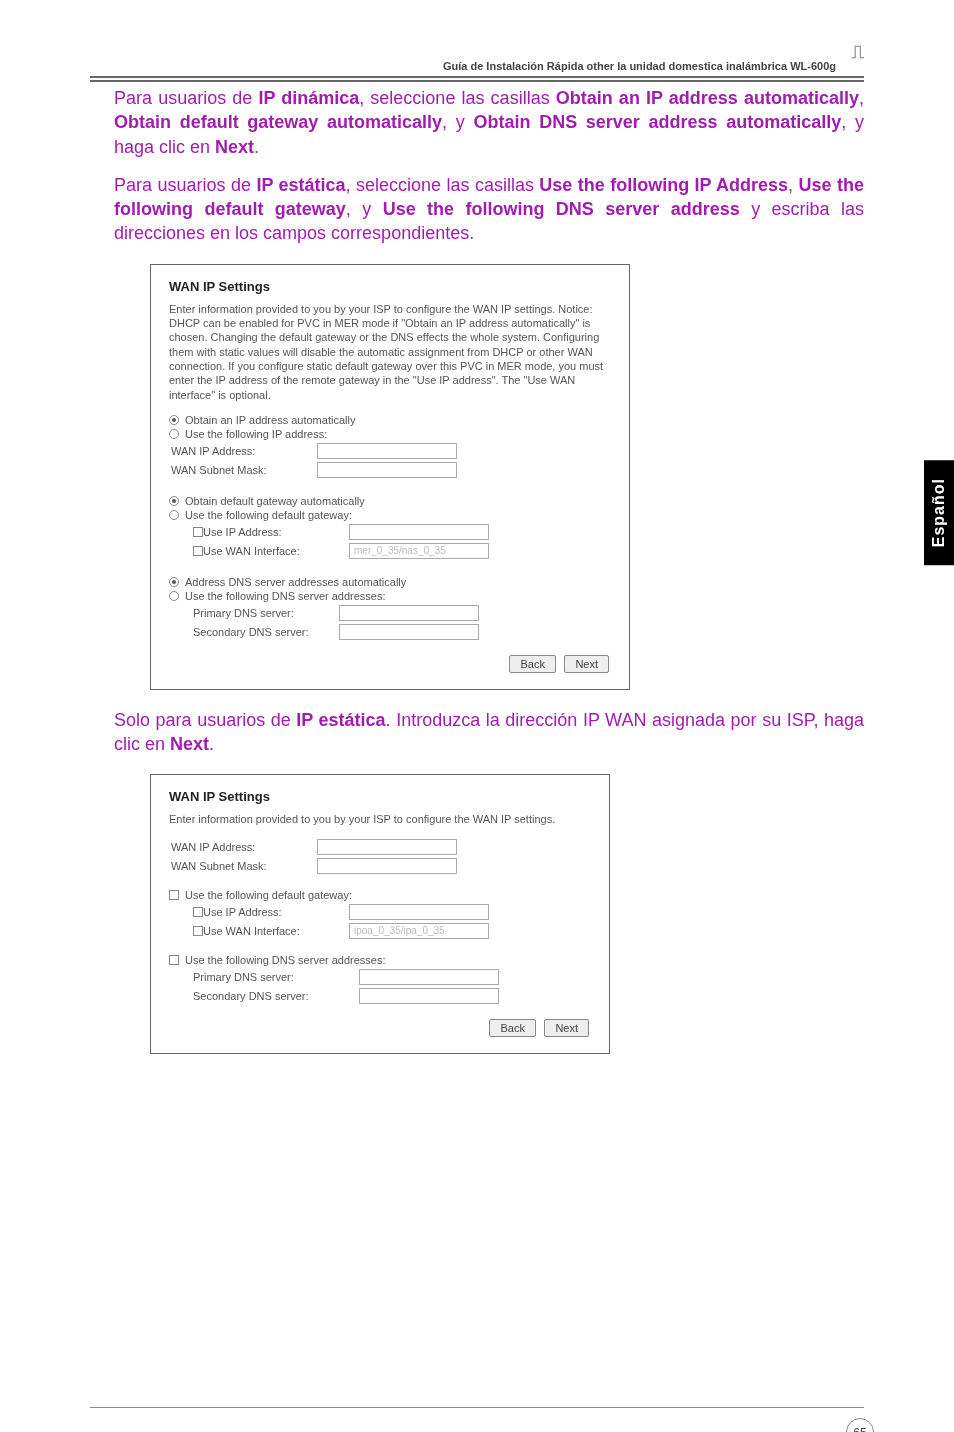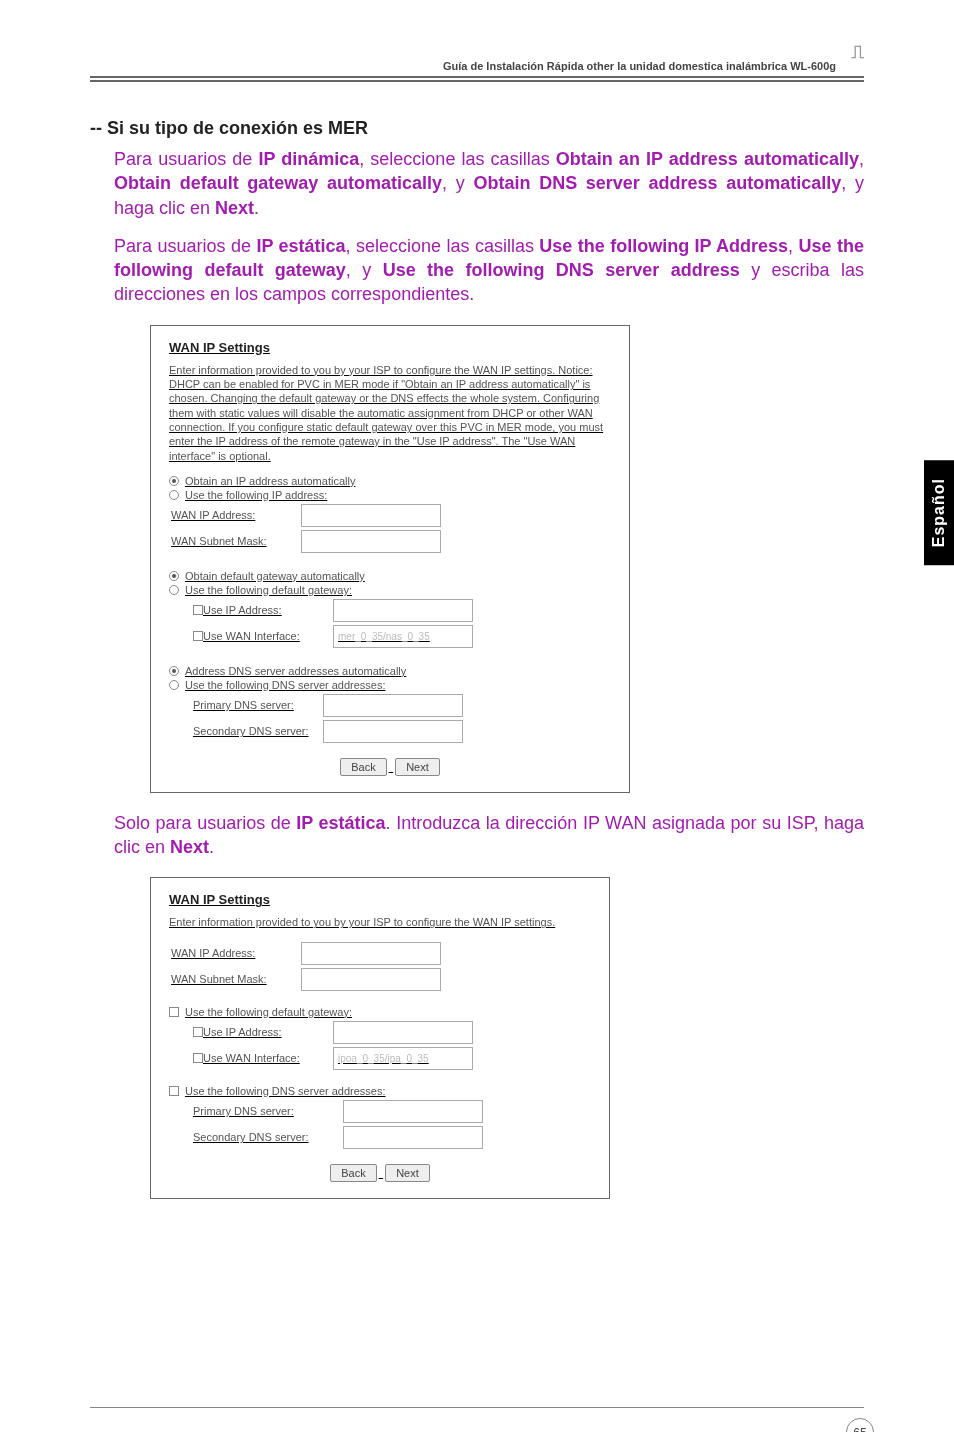--- a/index.html
+++ b/index.html
@@ -46,21 +46,20 @@
   .body-text {
     font-size: 18px;
     line-height: 1.35;
     color: #a21caf;
     margin: 0 0 14px 24px;
     text-align: justify;
   }
   .body-text b { font-weight: bold; }
   .screenshot-wrap {
     margin: 18px 0 18px 60px;
-    text-decoration: underline;
   }
   .screenshot {
     border: 1px solid #666;
     background: #fff;
     padding: 14px 18px 16px 18px;
     width: 480px;
     font-family: Arial, sans-serif;
   }
   .screenshot.narrow { width: 460px; }
   .shot-title {
@@ -100,29 +99,30 @@
   .field-row {
     display: flex; align-items: center; 
     font-size: 11px; color: #555; margin: 3px 0 3px 2px;
     filter: blur(0.3px);
   }
   .field-row.indent { margin-left: 24px; }
   .field-label { width: 130px; flex-shrink: 0; }
   .field-label.wide { width: 150px; }
   .txt-input {
     border: 1px solid #aaa;
-    height: 23px;
+    height: 16px;
     width: 140px;
     background: #fff;
     font-size: 10px;
     color: #bbb;
     padding: 0 4px;
+    margin-left: 16px;
   }
   .btn-row {
-    text-align: center;
+    text-align: right;
     margin-top: 14px;
   }
   .btn {
     display: inline-block;
     border: 1px solid #888;
     background: #eee;
     font-size: 11px;
     color: #444;
     padding: 2px 10px;
     margin: 0 2px;
@@ -166,21 +166,20 @@
 </head>
 <body>
 
 <div class="page">
   <div class="header-text">
     <span>Guía de Instalación Rápida other la unidad domestica inalámbrica WL-600g</span>
     <span class="antenna">⎍</span>
   </div>
   <div class="header-line"></div>
 
-  <div class="section-title">-- Si su tipo de conexión es MER</div>
 
   <p class="body-text">
     <span>Para usuarios de </span><b>IP dinámica</b><span>, seleccione las casillas </span><b>Obtain an IP address automatically</b><span>, </span><b>Obtain default gateway automatically</b><span>, y </span><b>Obtain DNS server address automatically</b><span>, y haga clic en </span><b>Next</b><span>.</span>
   </p>
 
   <p class="body-text">
     <span>Para  usuarios de </span><b>IP estática</b><span>, seleccione las casillas </span><b>Use the following IP Address</b><span>, </span><b>Use the following default gateway</b><span>, y </span><b>Use the following DNS server address</b><span> y escriba las direcciones en los campos correspondientes.</span>
   </p>
 
   <div class="screenshot-wrap">

